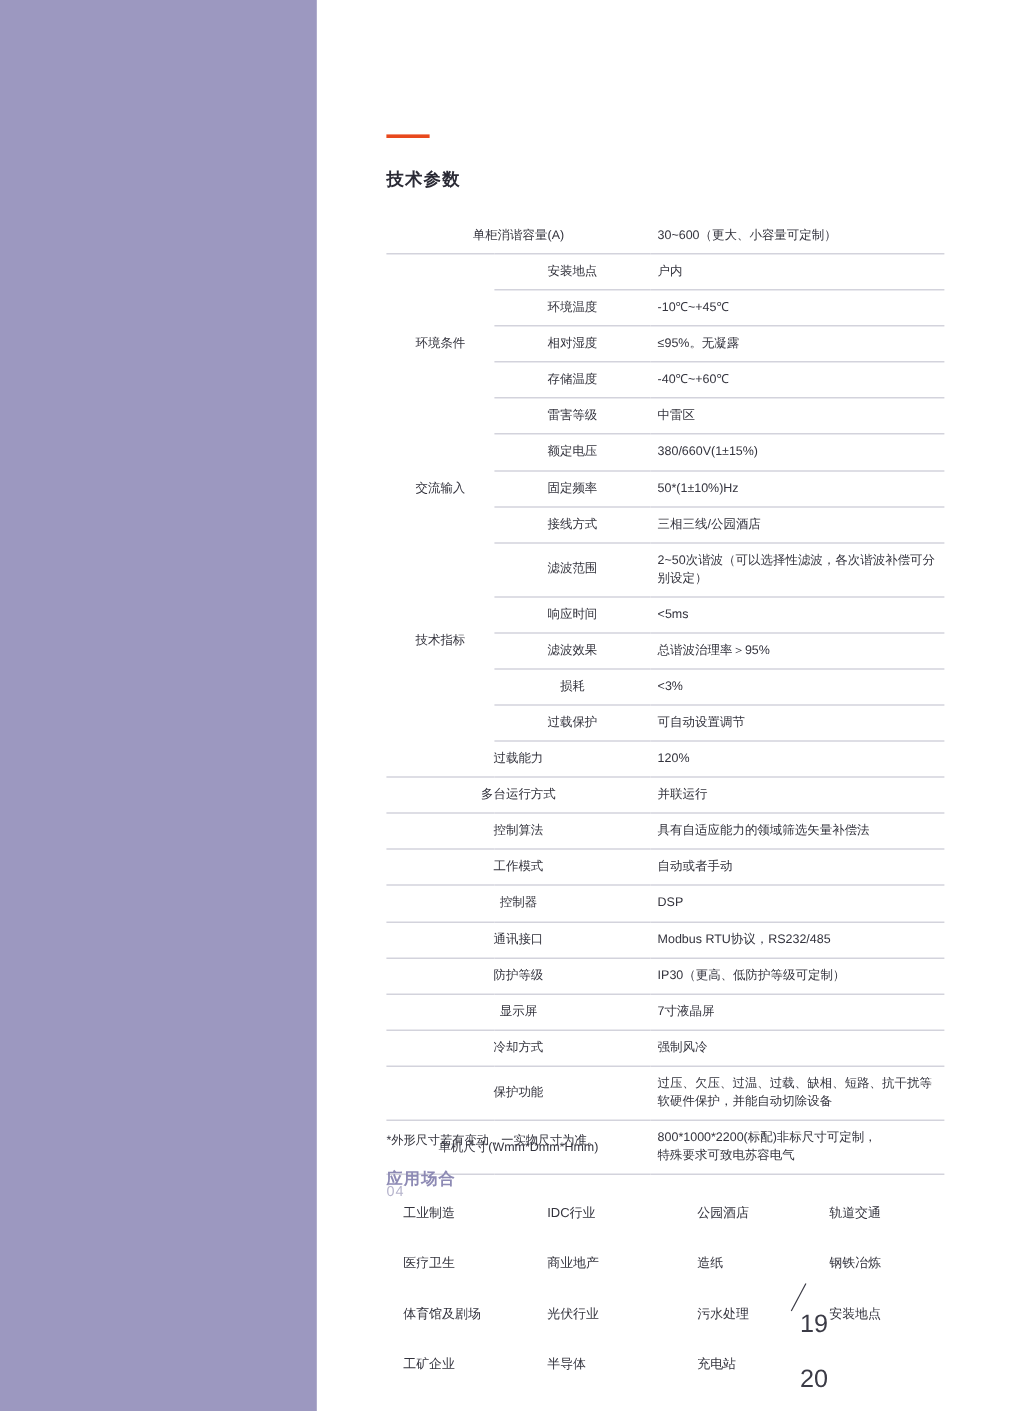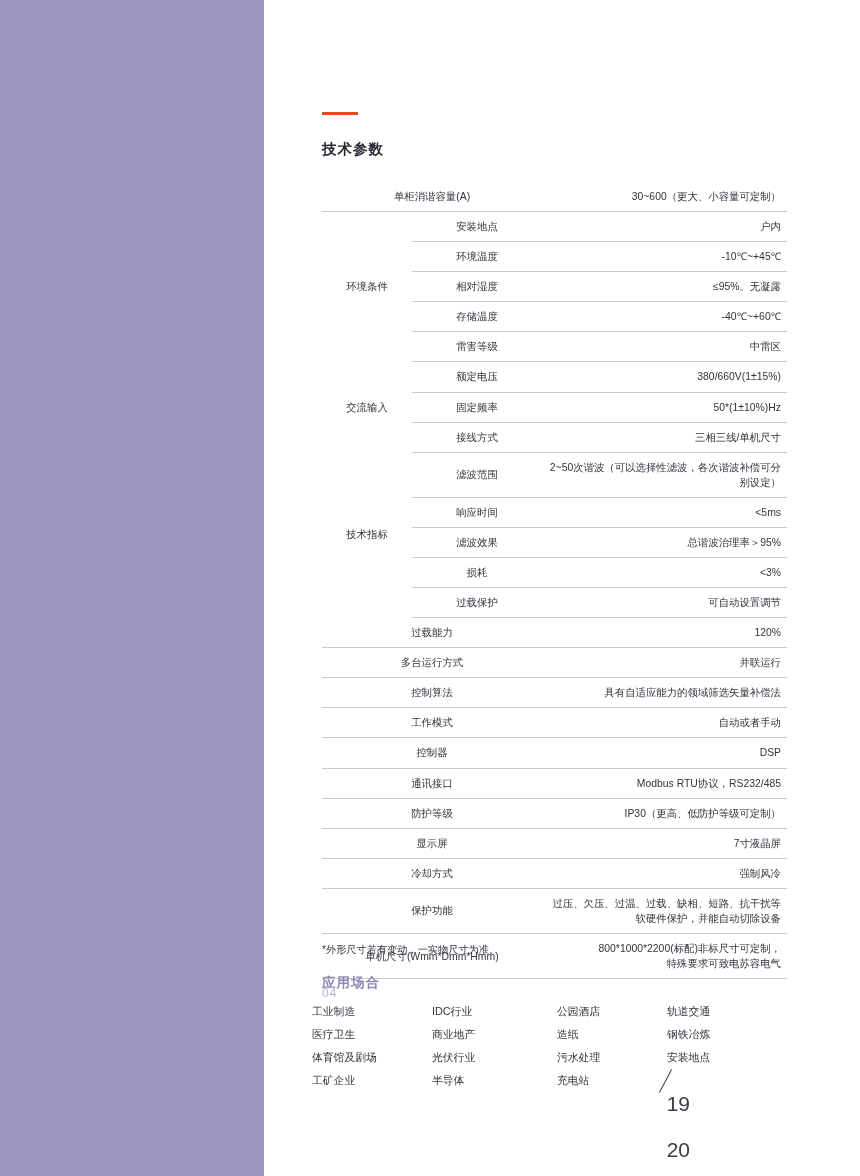--- a/index.html
+++ b/index.html
@@ -72,21 +72,20 @@
   td.lbl {
     width: 118px;
     text-align: center;
   }
   td.lbl-wide {
     width: 196px;
     text-align: center;
   }
   td.val {
     padding-left: 12px;
-    text-align: right;
   }
   .note {
     position: absolute;
     left: 322px;
     top: 905px;
     font-size: 10.2px;
     color: #33333d;
     margin-top: 38px;
   }
   .chapter-num {
@@ -102,26 +101,26 @@
     position: absolute;
     left: 322px;
     top: 974px;
     font-size: 13.5px;
     font-weight: bold;
     color: #8d8ab4;
     letter-spacing: 1px;
   }
   .app-grid {
     position: absolute;
-    left: 312px;
+    left: 336px;
     top: 1002px;
     width: 460px;
     display: grid;
     grid-template-columns: 120px 125px 110px 105px;
-    row-gap: 3px;
+    row-gap: 22px;
     font-size: 10.8px;
     color: #33333d;
   }
   .app-grid div {
     line-height: 1.85;
   }
   .page-no {
     position: absolute;
     right: 22px;
     text-align: right;
@@ -191,21 +190,21 @@
         <td class="grp nb" rowspan="3">交流输入</td>
         <td class="lbl">额定电压</td>
         <td class="val">380/660V(1±15%)</td>
       </tr>
       <tr>
         <td class="lbl">固定频率</td>
         <td class="val">50*(1±10%)Hz</td>
       </tr>
       <tr>
         <td class="lbl">接线方式</td>
-        <td class="val">三相三线/单机尺寸</td>
+        <td class="val">三相三线/公园酒店</td>
       </tr>
 
       <tr>
         <td class="grp nb" rowspan="5">技术指标</td>
         <td class="lbl">滤波范围</td>
         <td class="val">2~50次谐波（可以选择性滤波，各次谐波补偿可分别设定）</td>
       </tr>
       <tr>
         <td class="lbl">响应时间</td>
         <td class="val">&lt;5ms</td>

